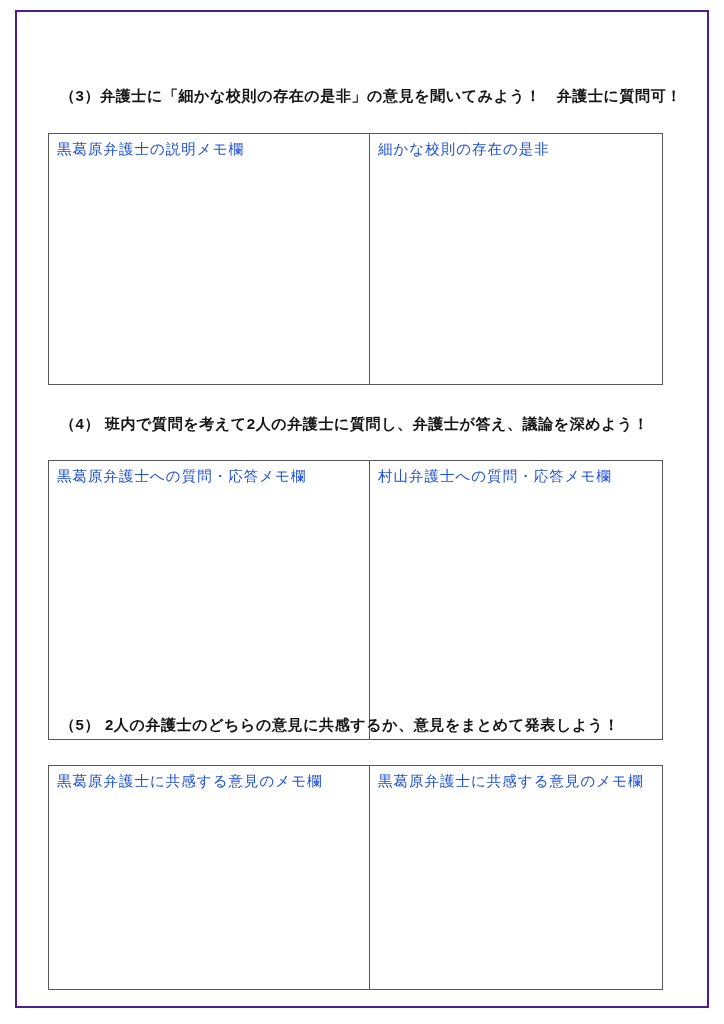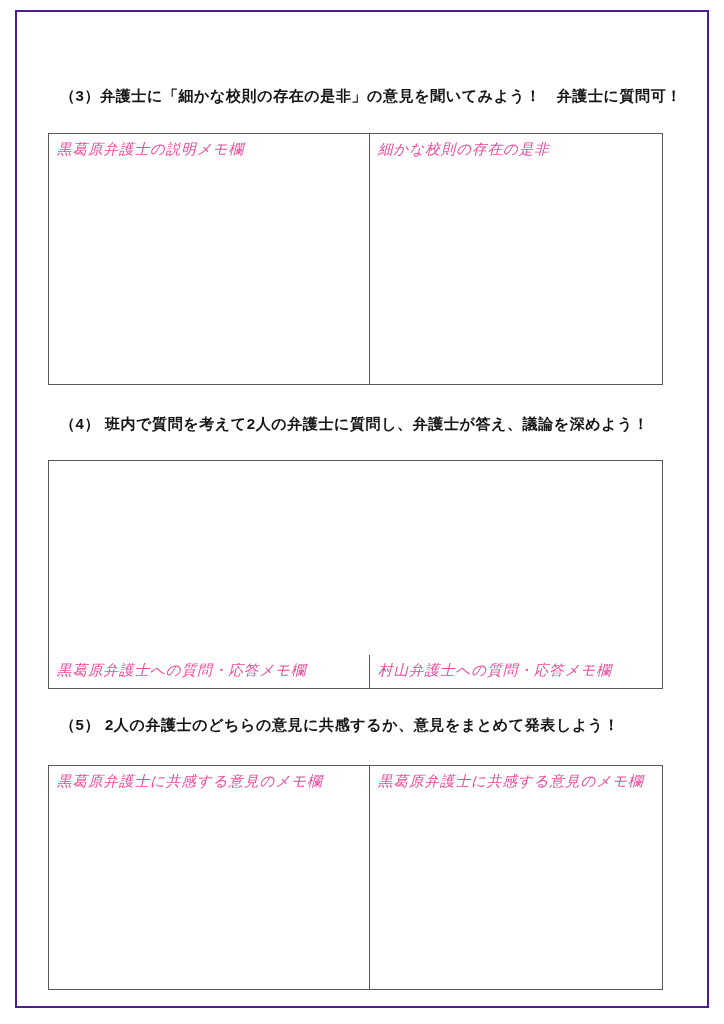--- a/index.html
+++ b/index.html
@@ -55,38 +55,37 @@
     width: 321px;
     border-right: 1.5px solid #585858;
   }
   .memo-col.right {
     flex: 1;
   }
   .memo-header {
     padding: 5px 8px 0 8px;
     font-family: "Liberation Serif", "DejaVu Serif", serif;
     font-size: 14.5px;
-    color: #ec4899;
+    color: #1d4ed8;
     letter-spacing: 1px;
     line-height: 20px;
     white-space: pre;
-    font-style: italic;
   }
   .memo-area {
     flex: 1;
     padding: 4px 8px;
     font-family: "Liberation Serif", "DejaVu Serif", serif;
     font-size: 14.5px;
     color: #2b2b2b;
   }
   
   .heading-1 { top: 74px; }
   .table-1   { top: 121px; height: 252px; }
   .heading-2 { top: 402px; text-align: right; }
-  .table-2   { top: 448px; height: 229px; align-items: flex-end; }
+  .table-2   { top: 448px; height: 280px; }
   .heading-3 { top: 703px; }
   .table-3   { top: 753px; height: 225px; }
 </style>
 </head>
 <body>
 
 <div class="canvas">
   <div class="page">
 
     <div class="section-heading heading-1">（3）弁護士に「細かな校則の存在の是非」の意見を聞いてみよう！　弁護士に質問可！</div>

